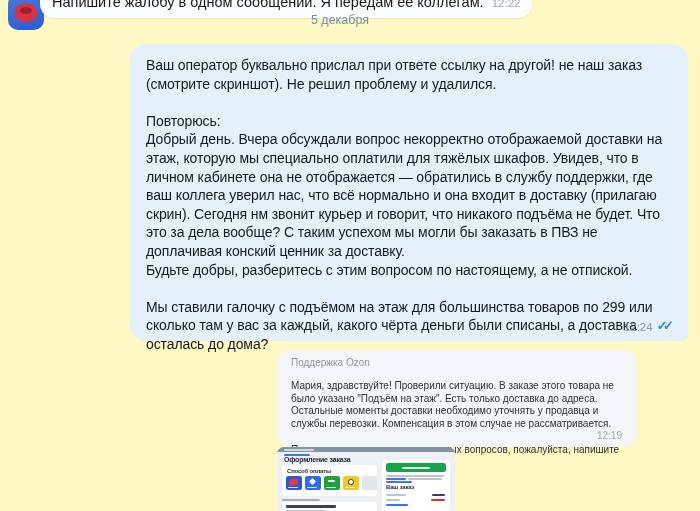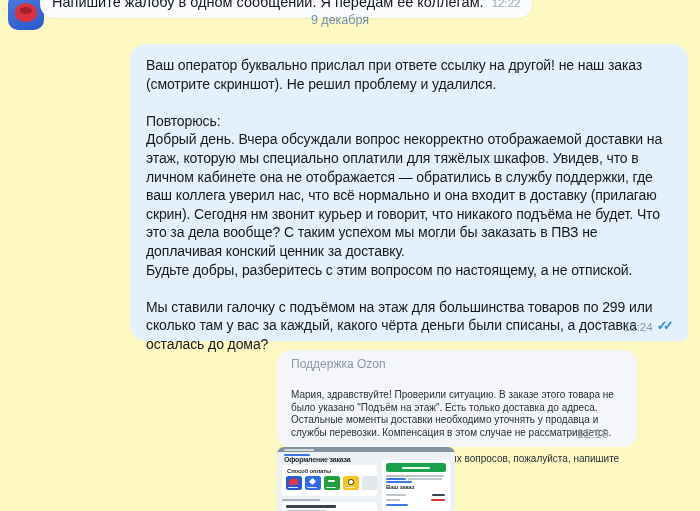--- a/index.html
+++ b/index.html
@@ -23,23 +23,23 @@
   .bubble-out{position:absolute;left:130px;top:44px;width:558px;height:297px;box-sizing:border-box;
               background:#e4f1fb;border-radius:16px 16px 6px 16px;padding:12px 16px;}
   .out-text{font-size:14px;line-height:18.6px;color:#141a1f;white-space:pre-wrap;letter-spacing:-0.1px;}
   .out-meta{position:absolute;right:14px;bottom:8px;display:flex;align-items:flex-end;gap:4px;}
   .out-time{font-size:11.5px;color:#8796a6;}
   .checks{font-size:13px;font-weight:bold;color:#2f88e8;letter-spacing:-0.34em;padding-right:.34em;}
 
   
   .bubble-quote{position:absolute;left:277px;top:350px;width:360px;height:97px;box-sizing:border-box;
                 background:#f4f6f9;border-radius:14px;padding:7px 14px;}
-  .q-sender{font-size:12px;color:#8a99a8;margin-bottom:18px;}
+  .q-sender{font-size:10px;color:#8a99a8;margin-bottom:12px;}
   .q-text{font-size:10px;line-height:12.7px;color:#2a3138;white-space:pre-wrap;margin-top:8px;}
-  .q-time{position:absolute;right:28px;bottom:6px;font-size:13px;color:#9aa7b5;}
+  .q-time{position:absolute;right:15px;bottom:6px;font-size:10px;color:#9aa7b5;}
 
   
   .preview{position:absolute;left:277px;top:447px;width:178px;height:64px;border-radius:7px 7px 0 0;
            background:#8493a2;overflow:hidden;}
   .pv-topbar-text{position:absolute;left:7px;top:2px;width:30px;height:2px;background:rgba(255,255,255,.65);border-radius:1px;}
   .pv-body{position:absolute;left:0;top:5px;right:0;bottom:0;background:#eef1f4;}
   .pv-link{position:absolute;left:7px;top:1.5px;width:26px;height:2.5px;background:#3f74e8;border-radius:1px;}
   .pv-title{position:absolute;left:7px;top:4px;font-size:7px;font-weight:bold;color:#1c2530;letter-spacing:-0.2px;}
   .card{position:absolute;background:#fff;border-radius:3px;overflow:hidden;}
   .card-left{left:5px;top:13px;width:95px;height:31px;}
@@ -71,21 +71,21 @@
 
 <div class="screen">
 
   <div class="avatar">
     <div class="mascot"></div>
   </div>
   <div class="bubble-in">
     <span>Напишите жалобу в одном сообщении. Я передам её коллегам.</span><span class="time-in">12:22</span>
   </div>
 
-  <div class="date-divider">9 декабря</div>
+  <div class="date-divider">5 декабря</div>
 
   <div class="bubble-out">
     <div class="out-text">Ваш оператор буквально прислал при ответе ссылку на другой! не наш заказ (смотрите скриншот). Не решил проблему и удалился.
 
 Повторюсь:
 Добрый день. Вчера обсуждали вопрос некорректно отображаемой доставки на этаж, которую мы специально оплатили для тяжёлых шкафов. Увидев, что в личном кабинете она не отображается — обратились в службу поддержки, где ваш коллега уверил нас, что всё нормально и она входит в доставку (прилагаю скрин). Сегодня нм звонит курьер и говорит, что никакого подъёма не будет. Что это за дела вообще? С таким успехом мы могли бы заказать в ПВЗ не доплачивая конский ценник за доставку.
 Будьте добры, разберитесь с этим вопросом по настоящему, а не отпиской.
 
 Мы ставили галочку с подъёмом на этаж для большинства товаров по 299 или сколько там у вас за каждый, какого чёрта деньги были списаны, а доставка осталась до дома?</div>
     <div class="out-meta">

